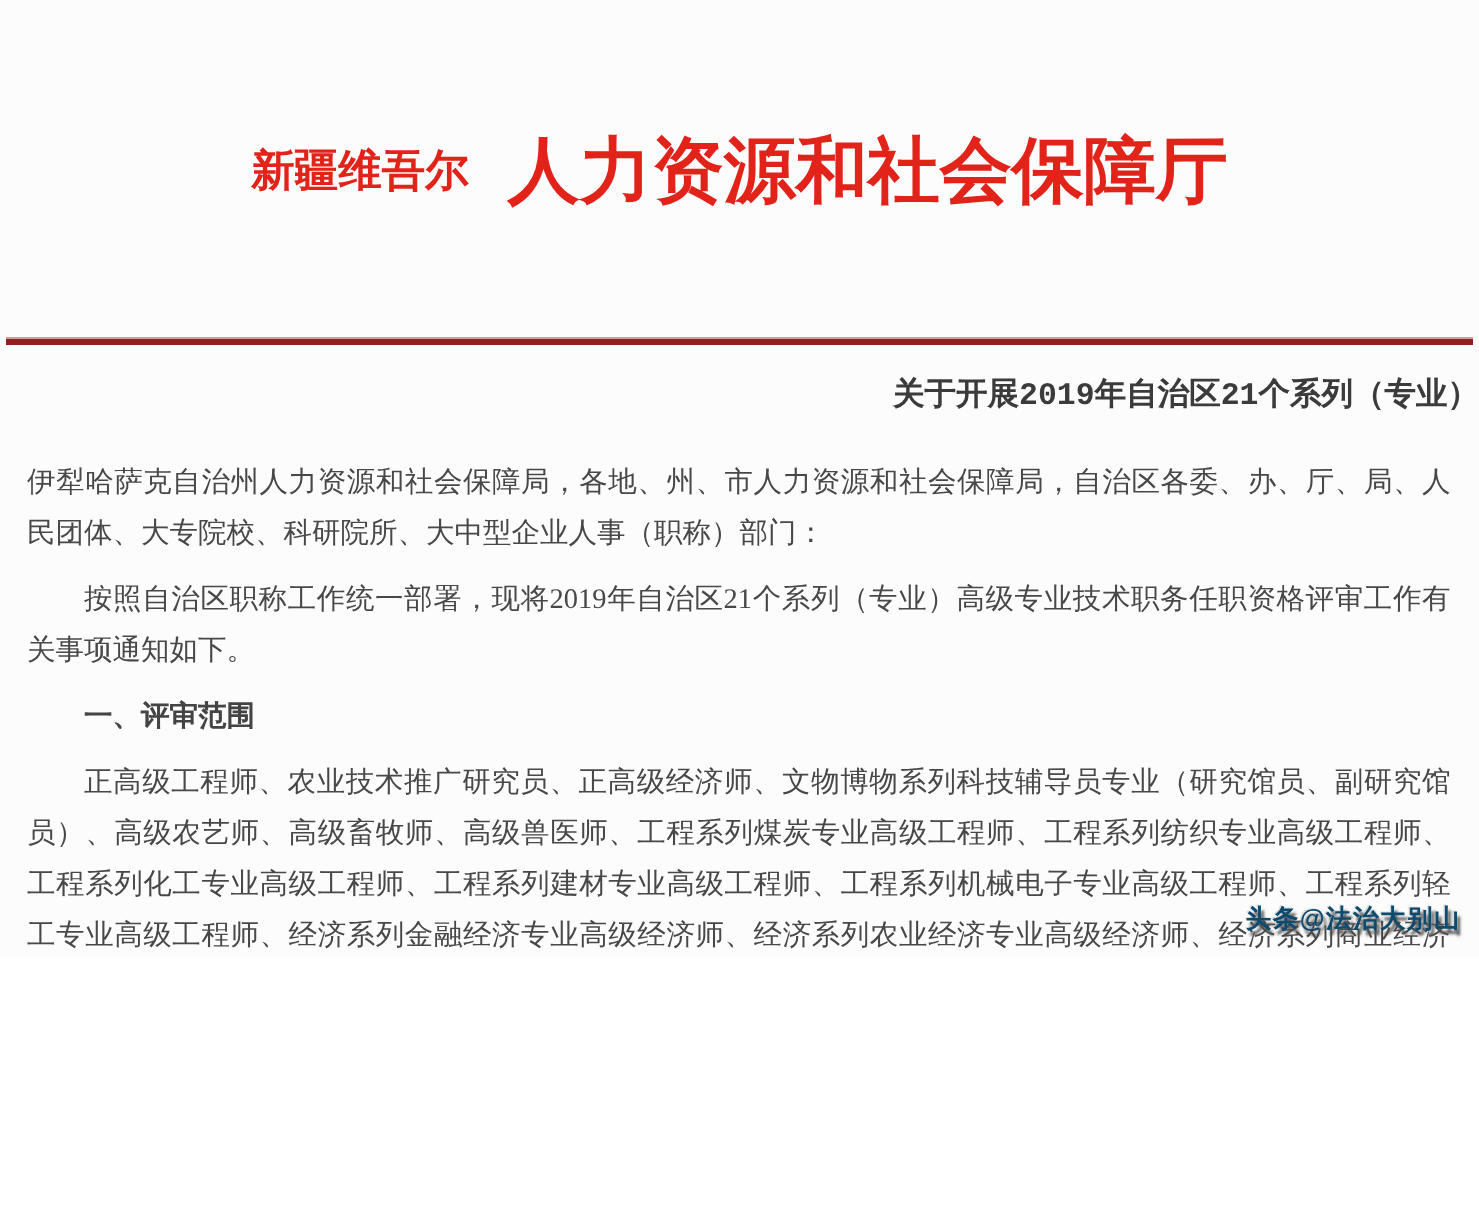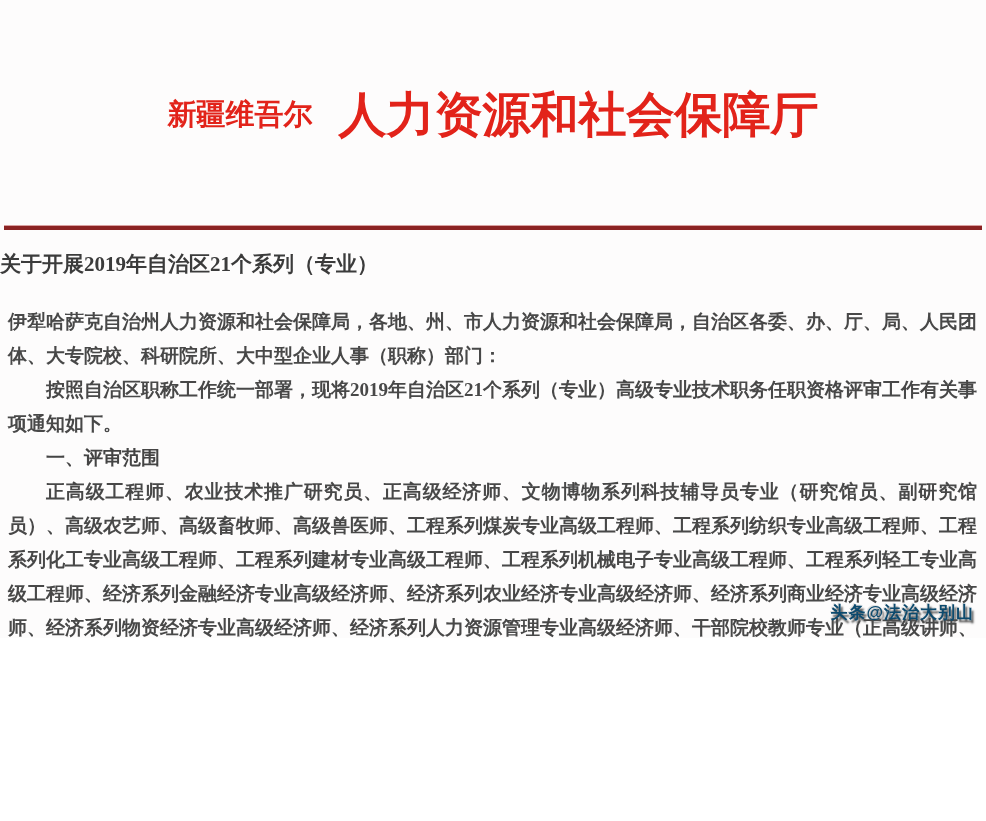--- a/index.html
+++ b/index.html
@@ -42,35 +42,36 @@
   
   .divider {
     height: 5px;
     background: var(--divider-red, #8b2323);
     margin: 28px 4px 0 4px;
     border-top: 1px solid #d9a0a0;
   }
   
   .doc-title {
     margin-top: 13px;
-    text-align: left;
+    text-align: right;
     font-weight: bold;
     color: #3b3b3b;
     font-size: 21px;
+    font-family: Liberation Mono, monospace;
   }
   .doc-title .title-line { line-height: 43px; }
   
   .doc-body {
     margin: 19px 9px 0 8px;
     font-size: 19px;
     color: #484848;
     line-height: 34px;
     text-align: justify;
   }
-  .doc-body p { margin: 0; font-weight: bold; }
+  .doc-body p { margin: 10px; }
   .indent { text-indent: 2em; }
   .heading { font-weight: bold; color: #444444; }
   
   .watermark {
     position: absolute;
     right: 12px;
     bottom: 14px;
     font-family: "Liberation Sans", "DejaVu Sans", sans-serif;
     font-weight: bold;
     font-size: 17px;

